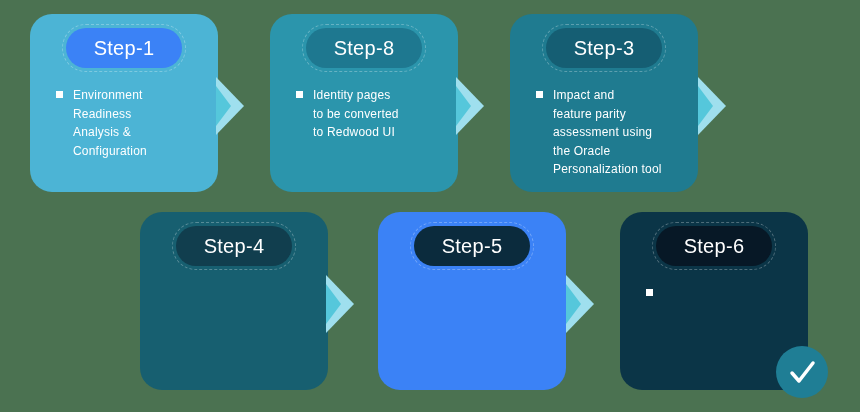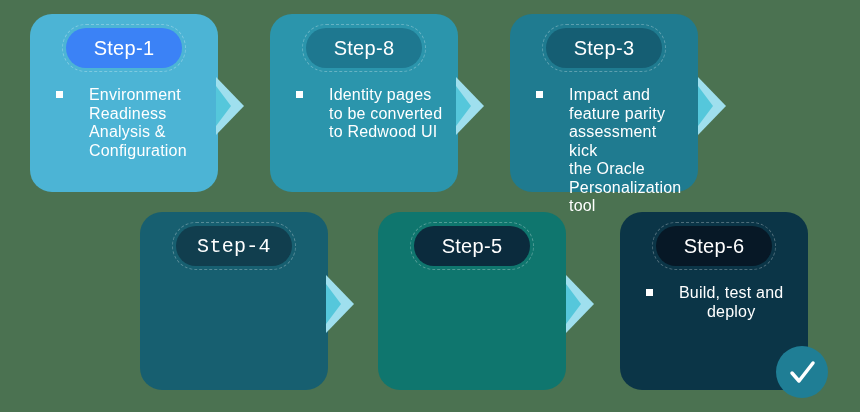--- a/index.html
+++ b/index.html
@@ -12,21 +12,21 @@
   .card{
     position:absolute;
     width:188px;height:178px;
     border-radius:22px;
   }
   .c1{left:30px;top:14px;}
   .c2{left:270px;top:14px;}
   .c3{left:510px;top:14px;}
   .c4{left:140px;top:212px;}
   .c5{left:378px;top:212px;}
-  .c6{left:620px;top:212px;text-align:center;}
+  .c6{left:620px;top:212px;}
 
   .pill{
     position:relative;
     width:116px;height:40px;
     margin:14px auto 0 auto;
     border-radius:20px;
     display:flex;align-items:center;justify-content:center;
   }
   .pill::after{
     content:"";
@@ -47,25 +47,24 @@
     gap:10px;
   }
   .bullet-sq{
     flex:0 0 auto;
     width:7px;height:7px;
     margin-top:5px;
     background:#ffffff;
   }
   .bullet-text{
     color:#ffffff;
-    font-size:16px;
+    font-size:12px;
     line-height:18.5px;
     white-space:pre-line;
     letter-spacing:0.2px;
-    margin-left:16px;
   }
 
   .arrow{position:absolute;width:28px;height:58px;}
   .arrow .tri-outer{
     position:absolute;left:0;top:0;
     width:0;height:0;
     border-top:29px solid transparent;
     border-bottom:29px solid transparent;
     border-left-width:28px;border-left-style:solid;
   }
@@ -122,46 +121,44 @@
   </div>
 
   <div class="card c3" style="background-color: rgb(31, 123, 144);">
     <div class="pill" style="background-color: rgb(21, 94, 115);">
       <span class="pill-label">Step-3</span>
     </div>
     <div class="body">
       <span class="bullet-sq"></span>
       <div class="bullet-text">Impact and
 feature parity
-assessment kick
+assessment using
 the Oracle
 Personalization tool</div>
     </div>
   </div>
 
-  <div class="card c4" style="background-color: rgb(23, 95, 112); font-family: Liberation Mono, monospace;">
+  <div class="card c4" style="background-color: rgb(23, 95, 112);">
     <div class="pill" style="background-color: rgb(17, 62, 78);">
       <span class="pill-label">Step-4</span>
     </div>
   </div>
 
-  <div class="card c5" style="background-color: #0f766e;">
+  <div class="card c5" style="background-color: #3b82f6;">
     <div class="pill" style="background-color: rgb(11, 43, 61);">
       <span class="pill-label">Step-5</span>
     </div>
   </div>
 
   <div class="card c6" style="background-color: rgb(11, 53, 71);">
     <div class="pill" style="background-color: rgb(7, 24, 38);">
       <span class="pill-label">Step-6</span>
     </div>
     <div class="body">
       <span class="bullet-sq"></span>
-      <div class="bullet-text">Build, test and
-deploy</div>
     </div>
   </div>
 
   <div class="arrow a1">
     <div class="tri-outer" style="border-left-color: rgb(159, 223, 238);"></div>
     <div class="tri-inner" style="border-left-color: rgb(85, 199, 219);"></div>
   </div>
   <div class="arrow a2">
     <div class="tri-outer" style="border-left-color: rgb(159, 223, 238);"></div>
     <div class="tri-inner" style="border-left-color: rgb(85, 199, 219);"></div>

